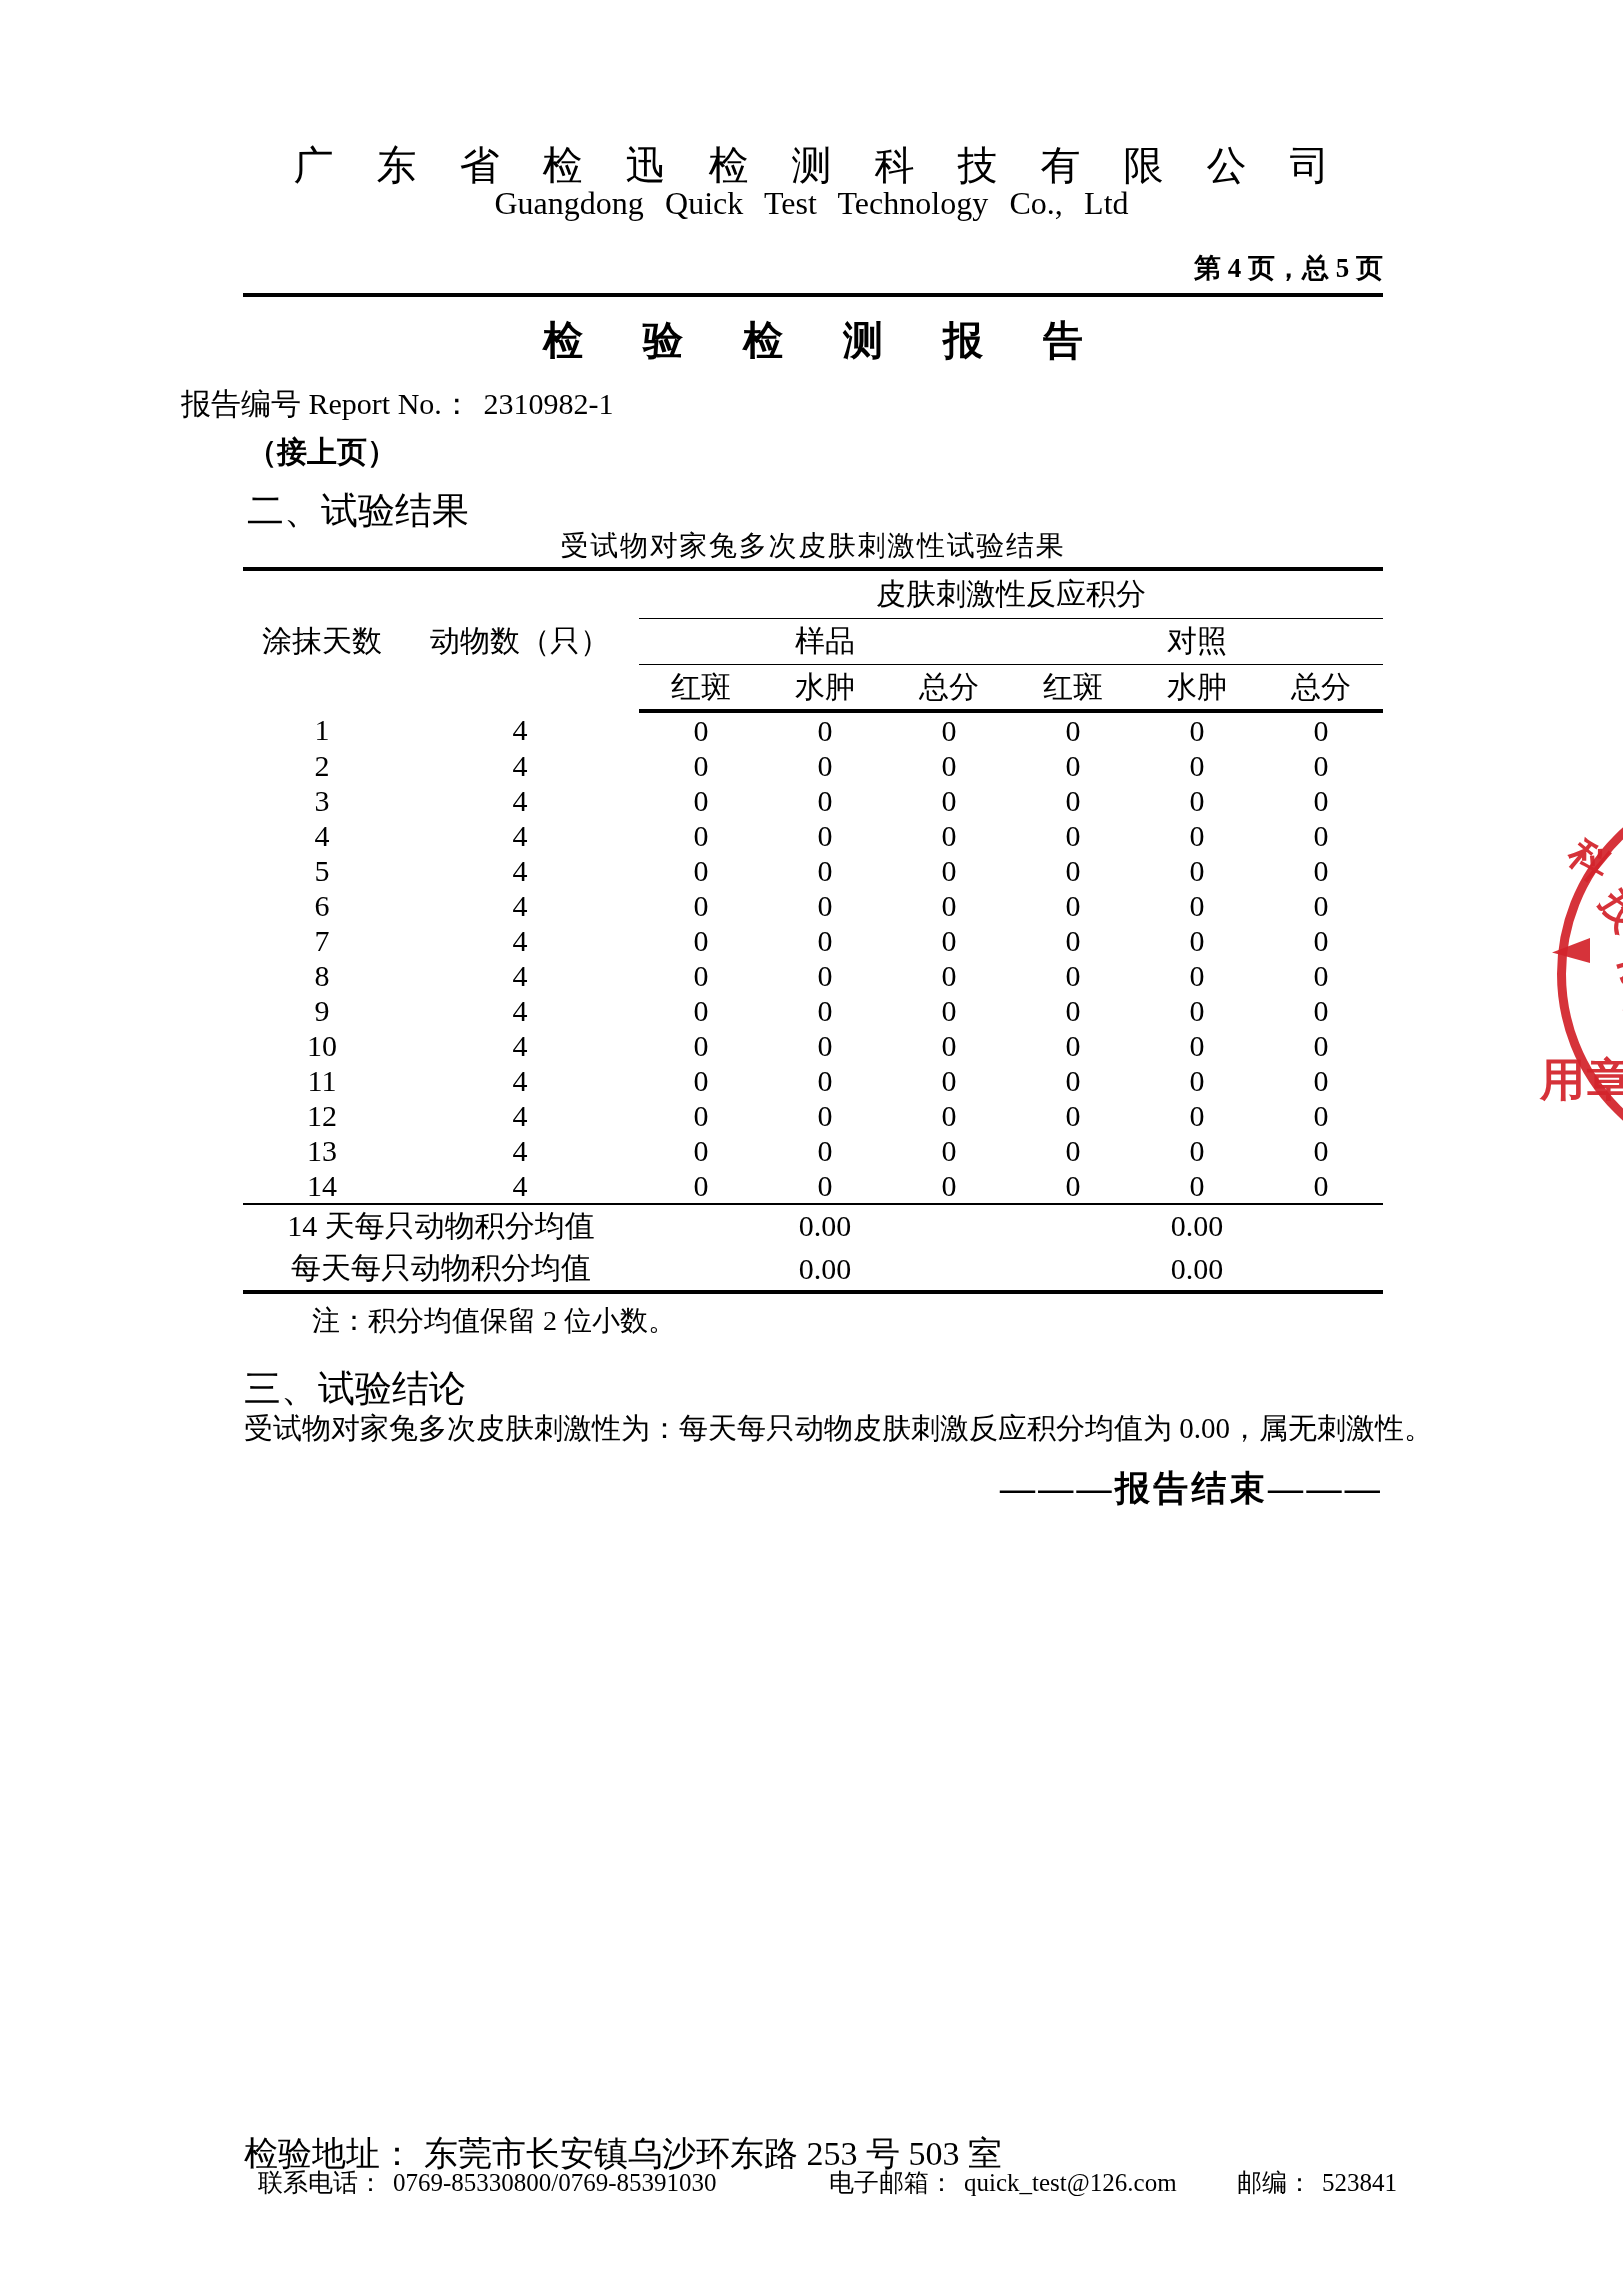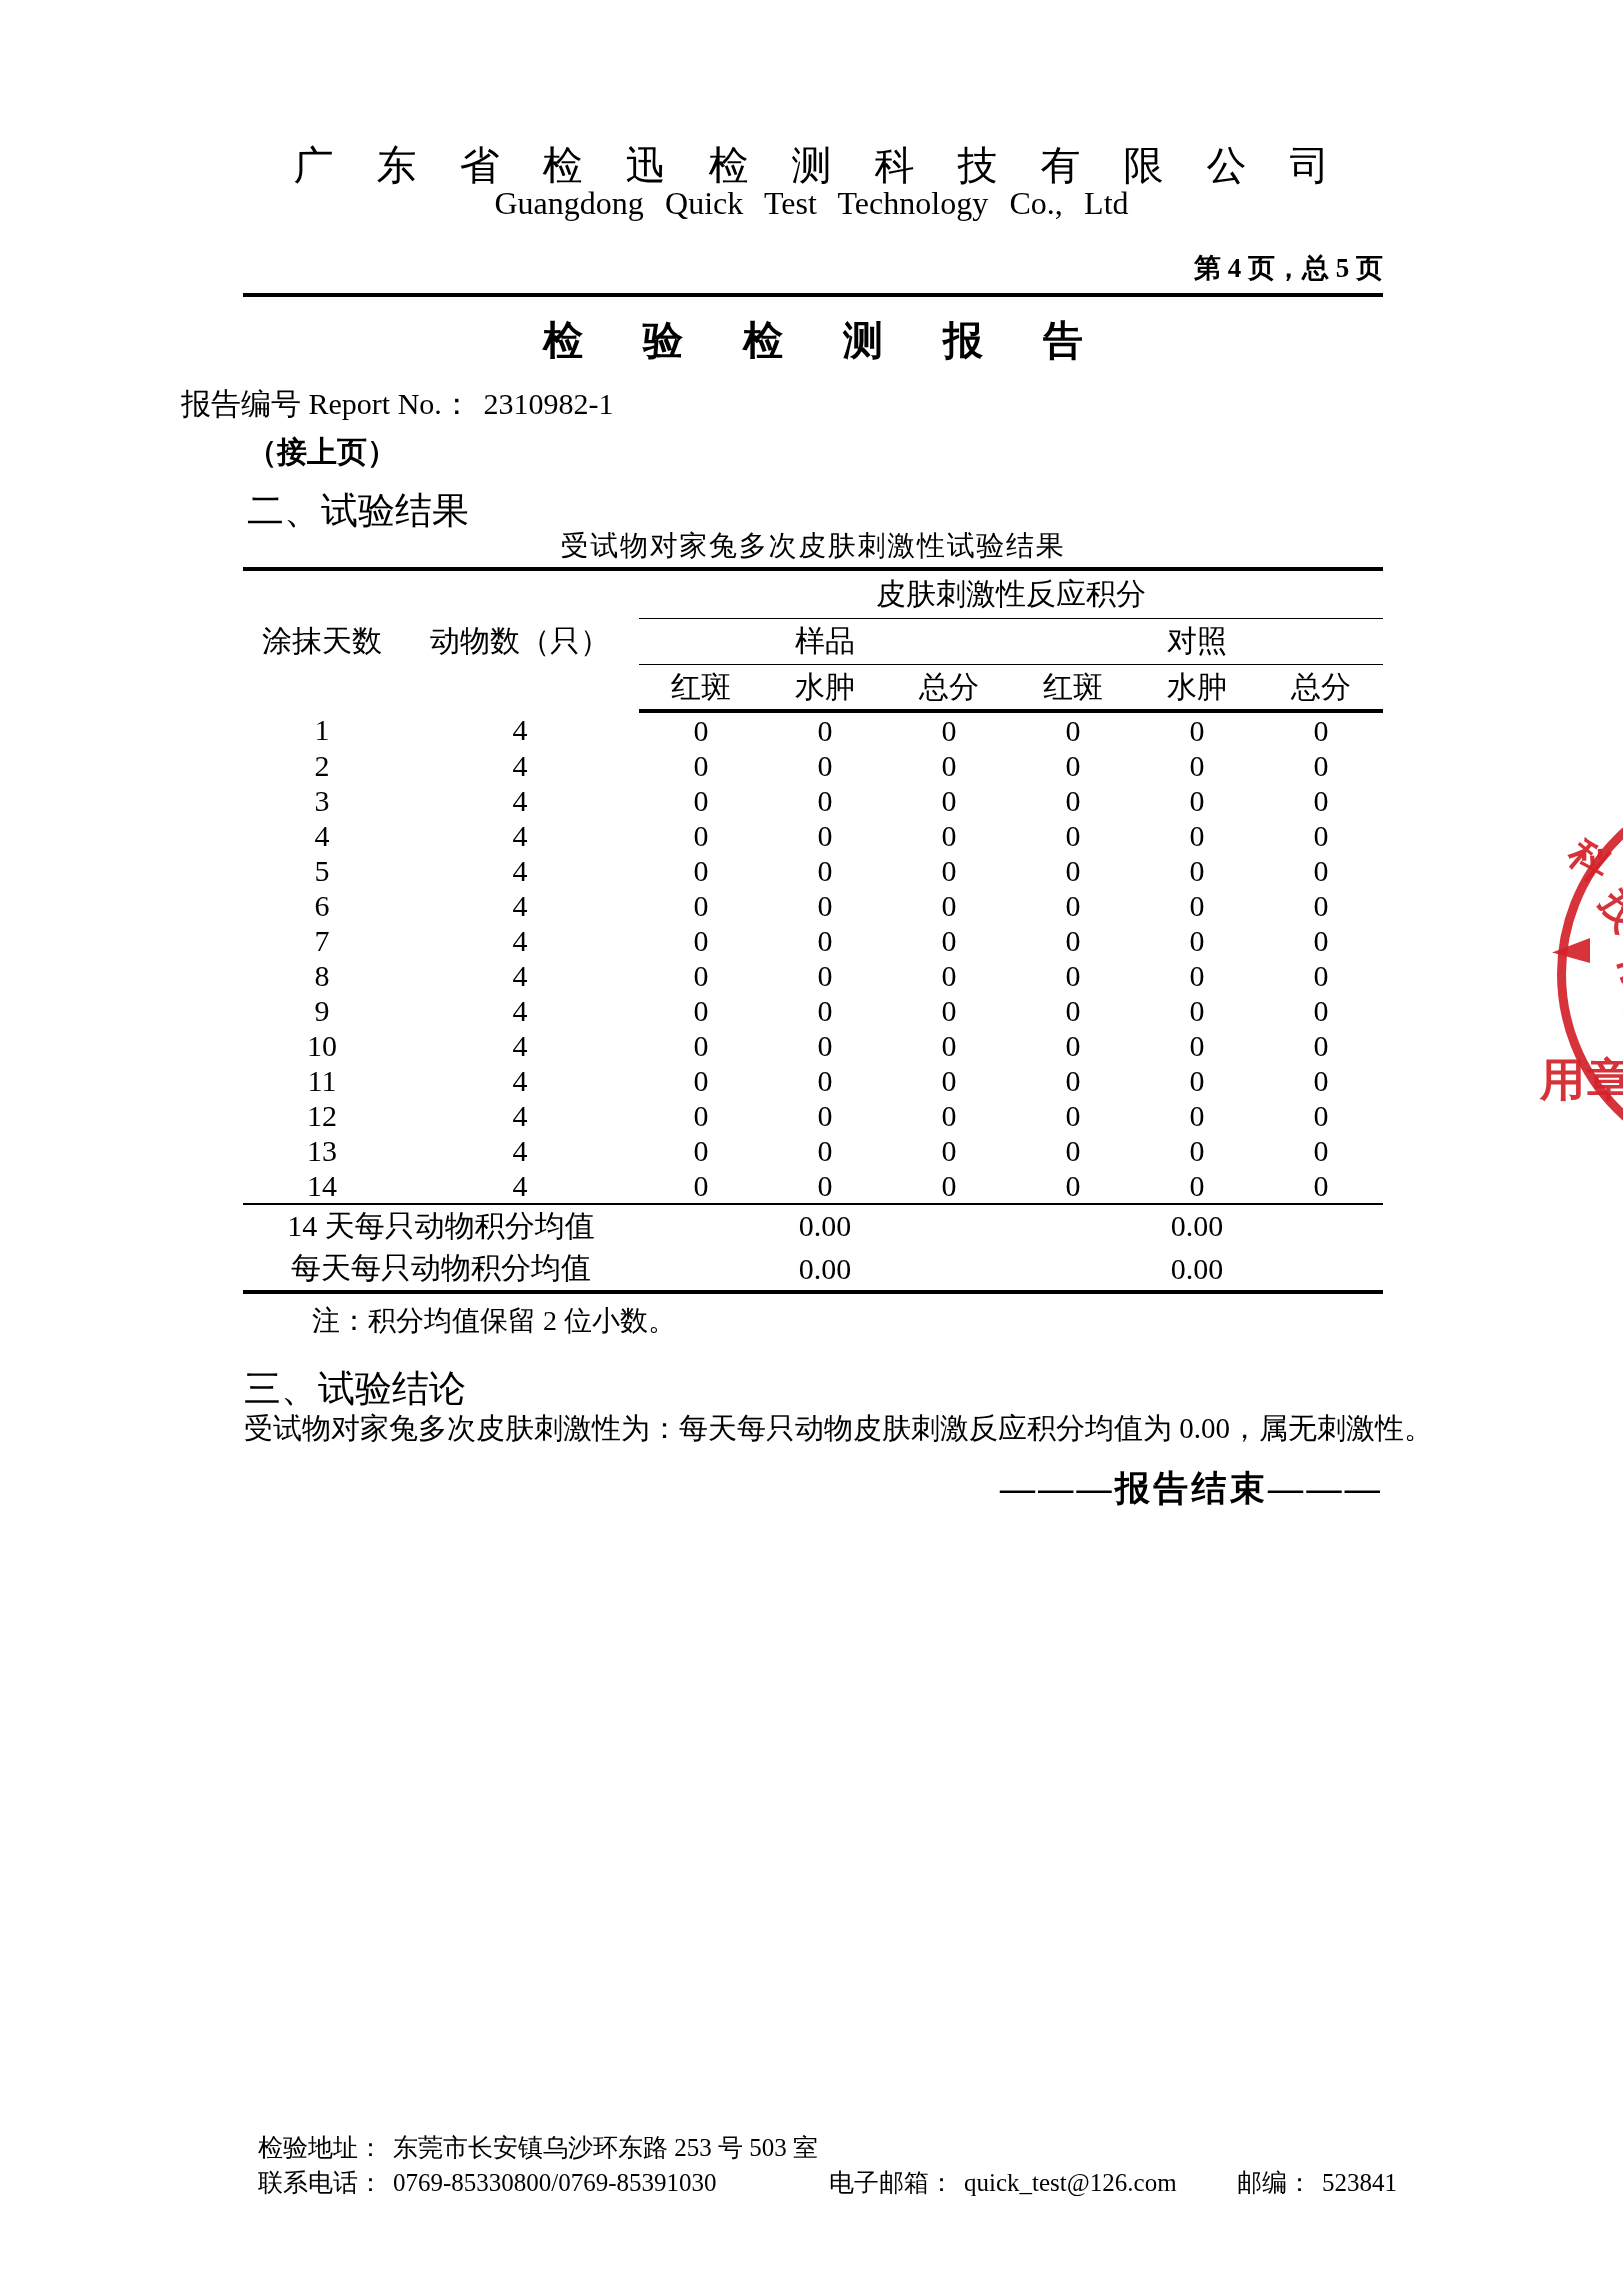--- a/index.html
+++ b/index.html
@@ -55,21 +55,21 @@
   tbody.data tr td{height:35px;}
   tr.sum1 td{height:42px;border-top:2.5px solid #000;}
   tr.sum2 td{height:43px;border-bottom:4.2px solid #000;}
   .note{top:1302px;left:312px;font-size:28px;}
   .conclusion{top:1409px;left:244px;font-size:29px;white-space:nowrap;}
   .report-end{
     top:1465px;left:243px;width:1140px;text-align:right;
     font-size:35px;font-weight:bold;letter-spacing:3.3px;
   }
   
-  .footer-line1{top:2131px;left:258px;font-size:25px;white-space:nowrap;text-align:center;}
+  .footer-line1{top:2131px;left:244px;font-size:34px;white-space:nowrap;text-align:center;}
   .footer-line2{top:2166px;left:244px;width:1181px;font-size:25px;}
   .footer-line2 .grp{position:absolute;top:0;white-space:nowrap;}
   .f-phone{left:0;margin-left:14px;}
   .f-email{left:585px;}
   .f-postal{left:993px;}
   .lbl{padding-right:10px;}
   
   .stamp-circle{
     top:778px;left:1557px;width:374px;height:374px;
     border:9.1px solid #d3232b;border-radius:50%;

